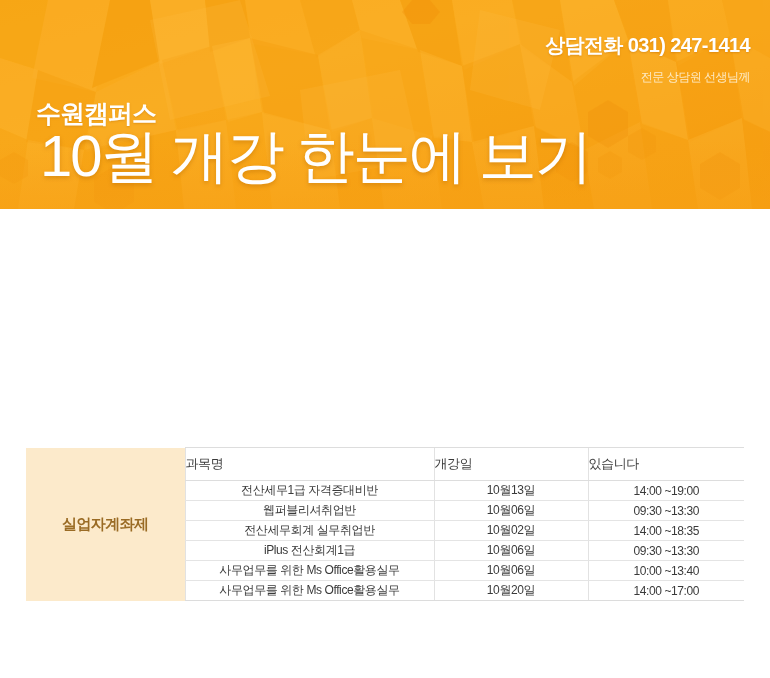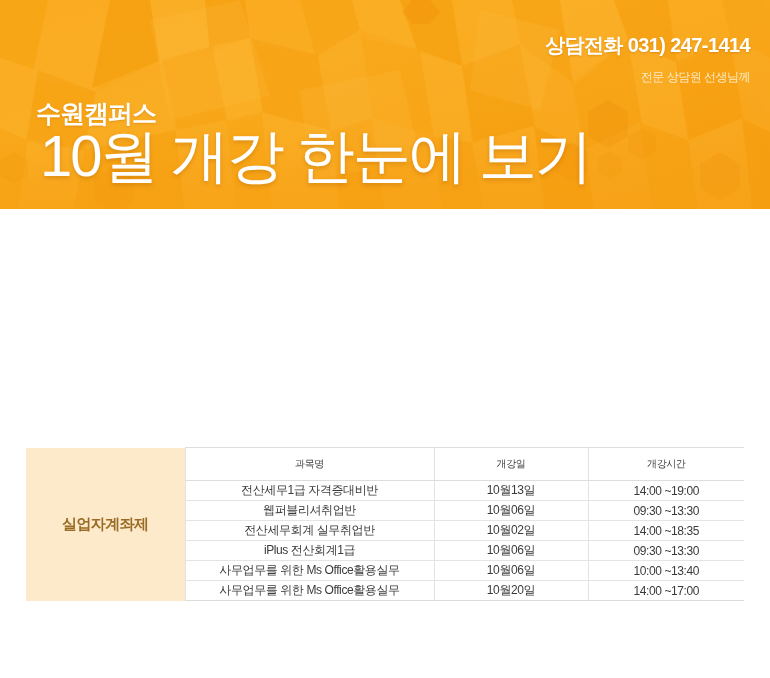--- a/index.html
+++ b/index.html
@@ -119,23 +119,23 @@
     font-weight: bold;
     text-align: center;
     vertical-align: middle;
     letter-spacing: -0.6px;
     line-height: 1.95;
     border: none;
     padding: 16px;
   }
 
   .hdr-cell {
-    font-size: 10px;
+    font-size: 13px;
     color: #3a3a3a;
-    text-align: center;
+    text-align: left;
     height: 33px;
     border-bottom: 1px solid #dddddd;
     border-left: 1px solid #e2e2e2;
     letter-spacing: -0.4px;
     background: #ffffff;
   }
 
   .data-cell {
     font-size: 12px;
     color: #3a3a3a;
@@ -265,21 +265,21 @@
           <col class="c-date">
           <col class="c-time">
       </colgroup>
       <tbody>
         <tr>
           <td class="cat-cell" rowspan="7">
             <span>실업자계좌제</span>
           </td>
           <td class="hdr-cell">과목명</td>
           <td class="hdr-cell">개강일</td>
-          <td class="hdr-cell">개강시간</td>
+          <td class="hdr-cell">있습니다</td>
         </tr>
         <tr>
           <td class="data-cell">전산세무1급 자격증대비반</td>
           <td class="data-cell">10월13일</td>
           <td class="data-cell">14:00 ~19:00</td>
         </tr>
         <tr>
           <td class="data-cell">웹퍼블리셔취업반</td>
           <td class="data-cell">10월06일</td>
           <td class="data-cell">09:30 ~13:30</td>

